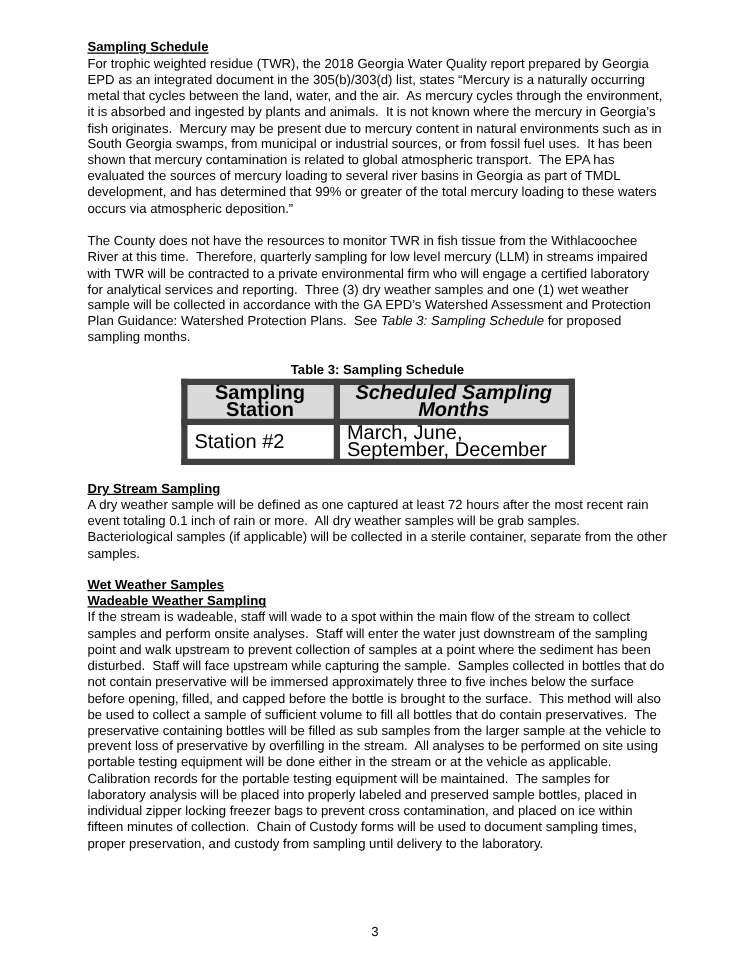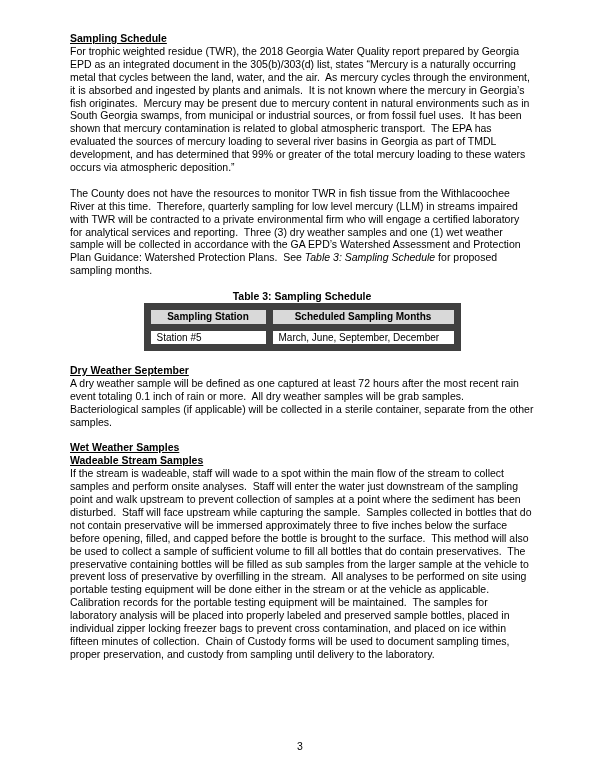--- a/index.html
+++ b/index.html
@@ -33,32 +33,32 @@
   .italic { font-style: italic; }
   .table-title {
     font-weight: bold;
     text-align: center;
   }
   table.schedule-table {
     border-collapse: collapse;
     margin: 0 auto 13px auto;
   }
   .schedule-table th, .schedule-table td {
-    border: 7px solid #404040;
+    border: 5px solid #404040;
     padding: 0 6px;
-    font-size: 10px;
+    font-size: 16px;
     line-height: 13.5px;
     vertical-align: middle;
   }
   .schedule-table th {
     background: #d9d9d9;
     font-weight: bold;
   }
   .col-station { width: 122px; }
-  .col-months { width: 188px; }
+  .col-months { width: 188px; font-style: italic; }
   .page-number {
     position: absolute;
     top: 740px;
     left: 0;
     width: 600px;
     text-align: center;
     font-size: 10.5px;
   }
 </style>
 </head>
@@ -74,29 +74,29 @@
   <div class="table-title">Table 3: Sampling Schedule</div>
   <table class="schedule-table">
     <thead>
       <tr>
         <th class="col-station">Sampling Station</th>
         <th class="col-months">Scheduled Sampling Months</th>
       </tr>
     </thead>
     <tbody>
       <tr>
-        <td>Station #5</td>
+        <td>Station #2</td>
         <td>March, June, September, December</td>
       </tr>
     </tbody>
   </table>
 
-  <div class="heading">Dry Weather September</div>
+  <div class="heading">Dry Stream Sampling</div>
   <p class="para">A dry weather sample will be defined as one captured at least 72 hours after the most recent rain event totaling 0.1 inch of rain or more.  All dry weather samples will be grab samples.  Bacteriological samples (if applicable) will be collected in a sterile container, separate from the other samples.</p>
 
   <div class="heading">Wet Weather Samples</div>
 
-  <div class="heading">Wadeable Stream Samples</div>
+  <div class="heading">Wadeable Weather Sampling</div>
   <p class="para">If the stream is wadeable, staff will wade to a spot within the main flow of the stream to collect samples and perform onsite analyses.  Staff will enter the water just downstream of the sampling point and walk upstream to prevent collection of samples at a point where the sediment has been disturbed.  Staff will face upstream while capturing the sample.  Samples collected in bottles that do not contain preservative will be immersed approximately three to five inches below the surface before opening, filled, and capped before the bottle is brought to the surface.  This method will also be used to collect a sample of sufficient volume to fill all bottles that do contain preservatives.  The preservative containing bottles will be filled as sub samples from the larger sample at the vehicle to prevent loss of preservative by overfilling in the stream.  All analyses to be performed on site using portable testing equipment will be done either in the stream or at the vehicle as applicable.  Calibration records for the portable testing equipment will be maintained.  The samples for laboratory analysis will be placed into properly labeled and preserved sample bottles, placed in individual zipper locking freezer bags to prevent cross contamination, and placed on ice within fifteen minutes of collection.  Chain of Custody forms will be used to document sampling times, proper preservation, and custody from sampling until delivery to the laboratory.</p>
 
 </div>
 
 <div class="page-number">3</div>
 
 </body></html>

